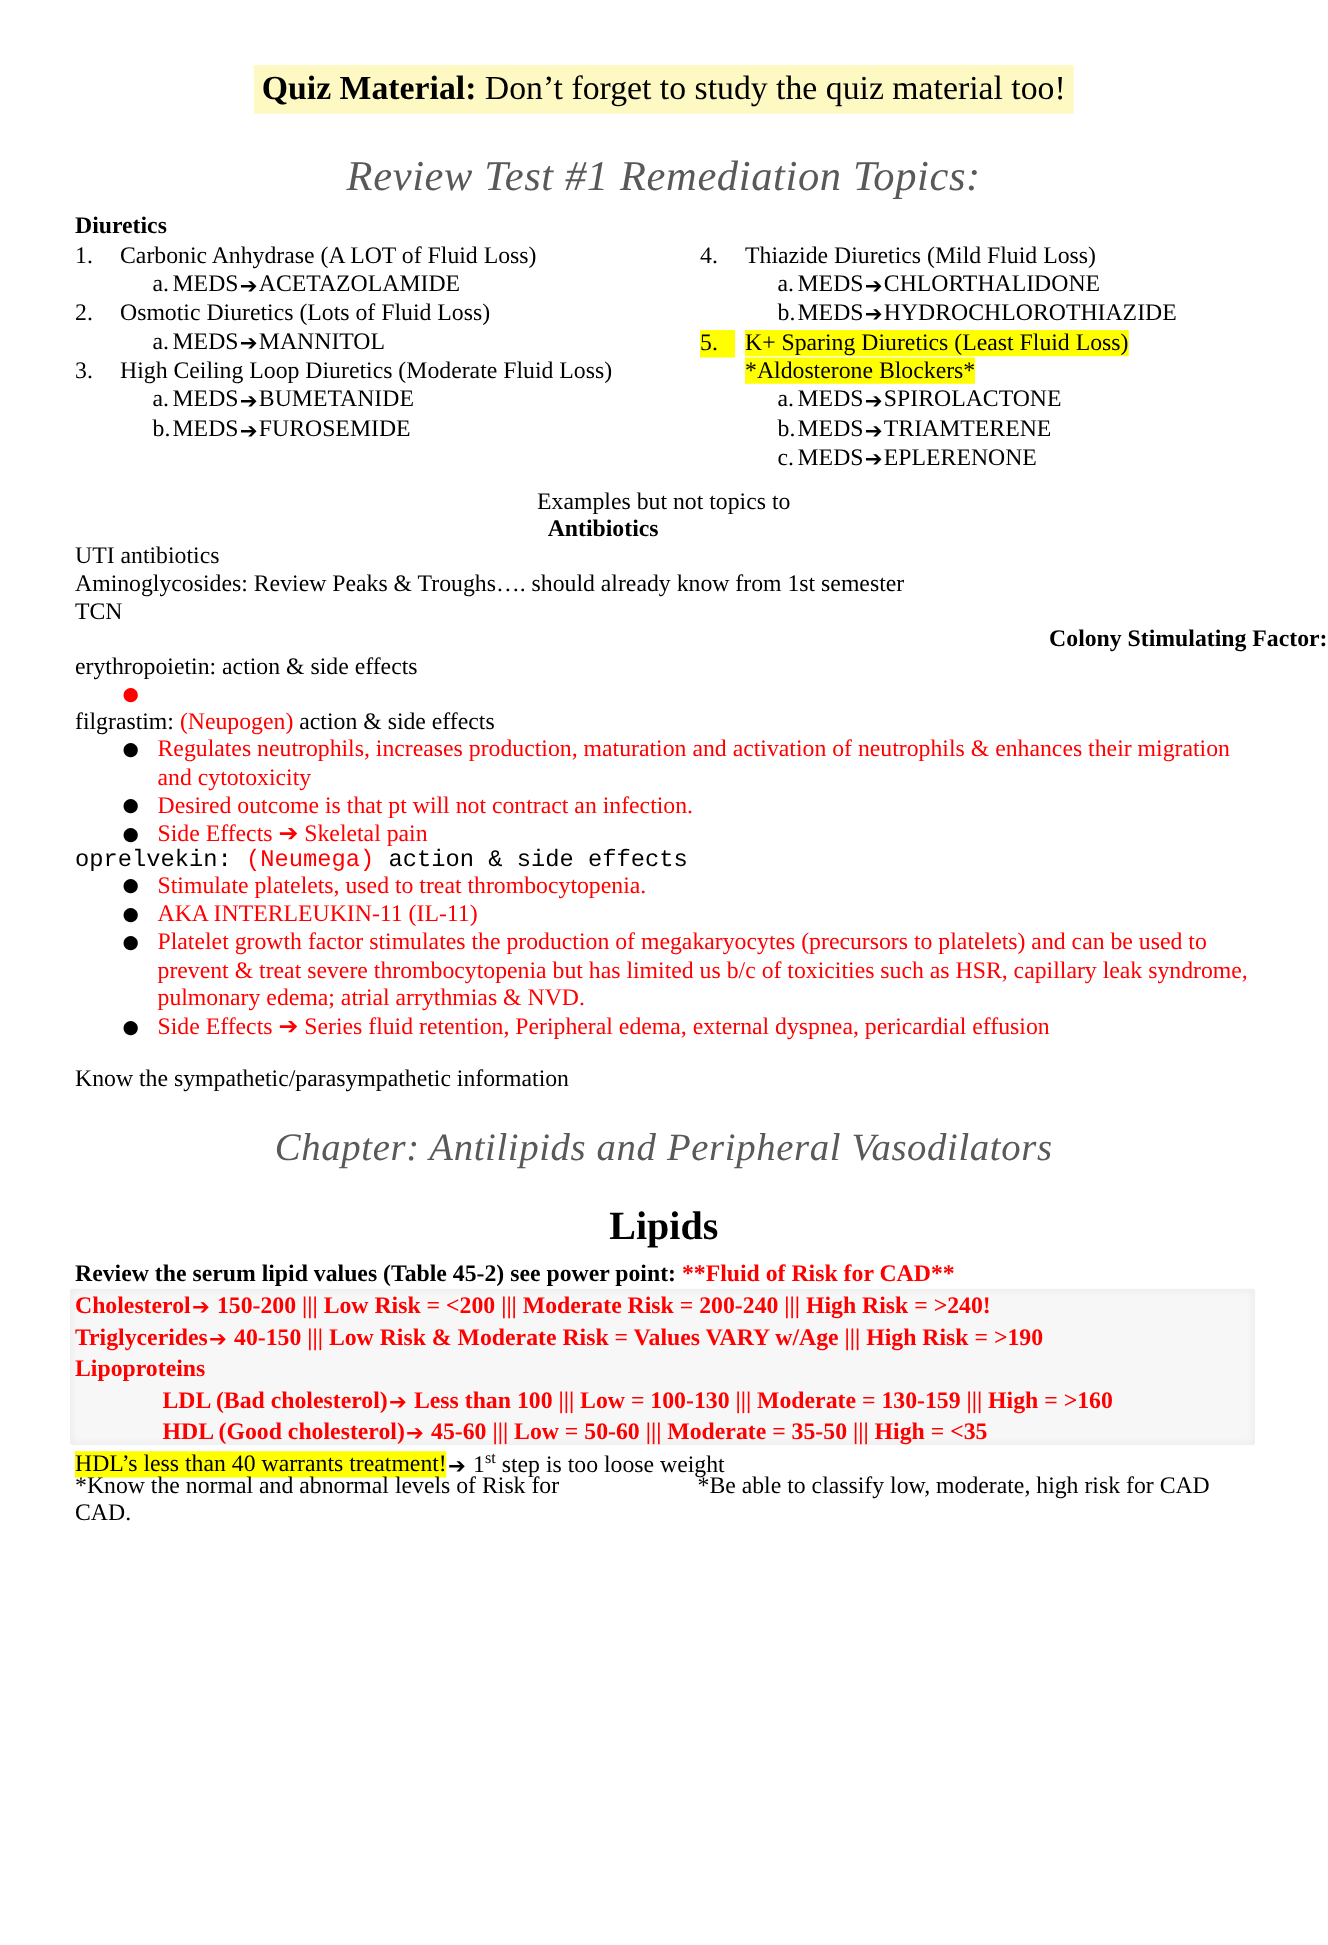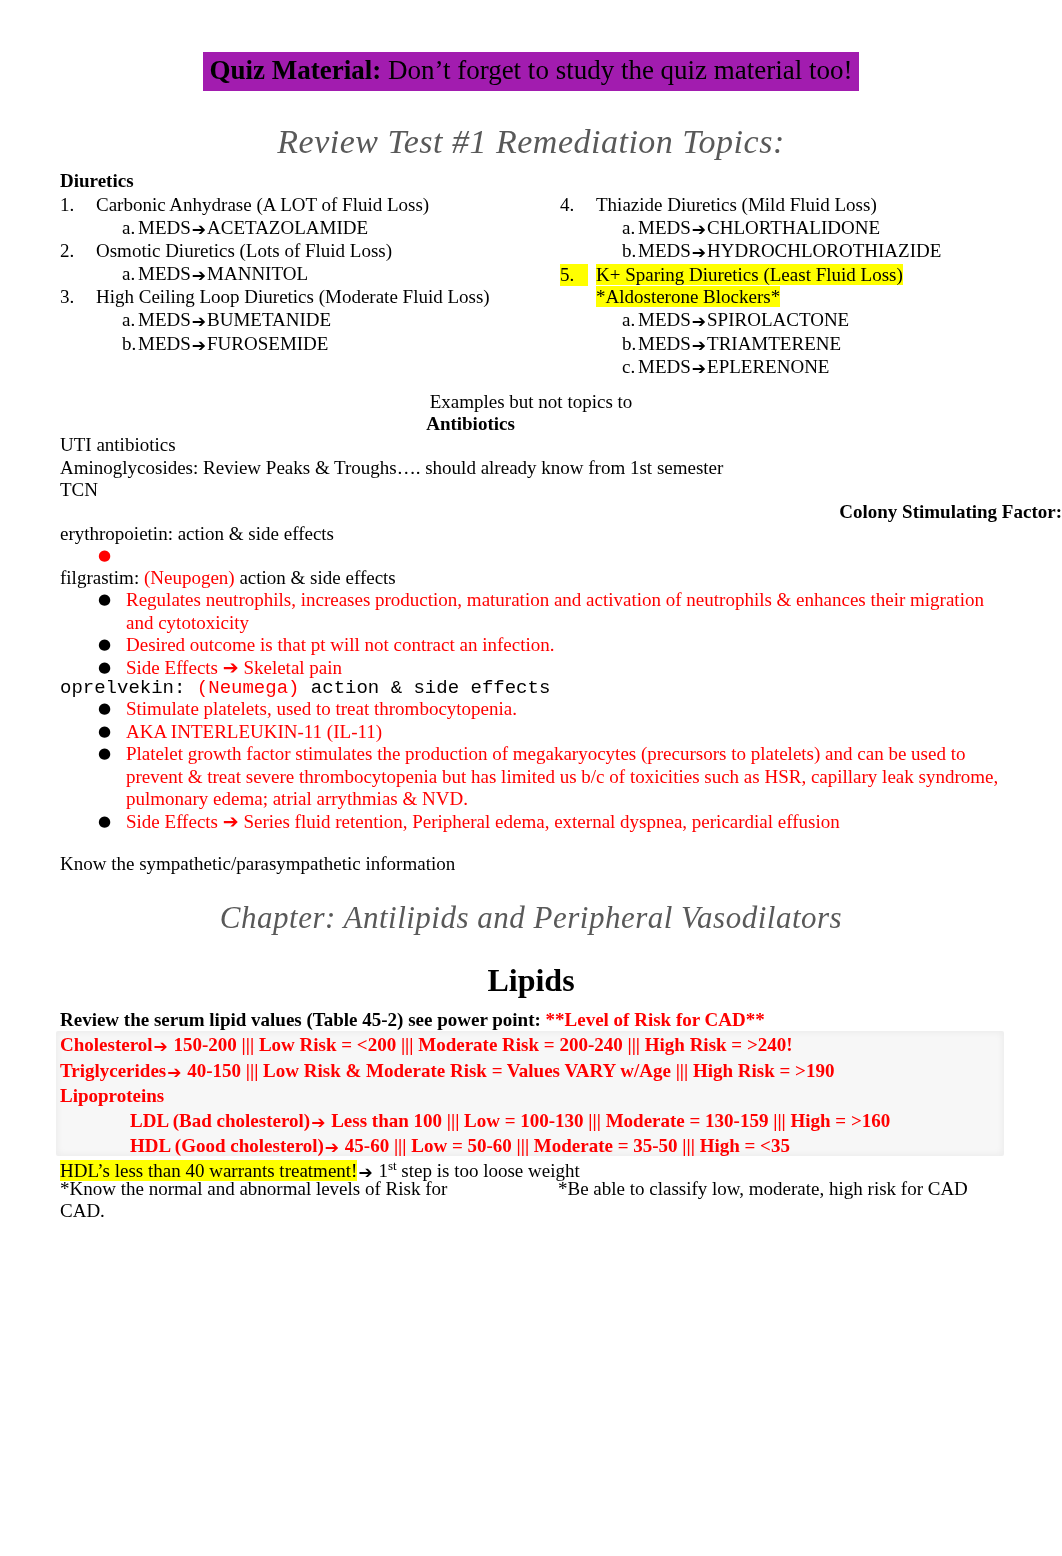--- a/index.html
+++ b/index.html
@@ -25,21 +25,21 @@
 
   
   .quiz-banner-wrap {
     position: absolute;
     left: 0; top: 52px;
     width: 1062px;
     text-align: center;
   }
   .quiz-banner {
     display: inline-block;
-    background: #a21caf;
+    background: #fef9c3;
     font-size: 27px;
     line-height: 1.25;
     padding: 2px 6px 3px 6px;
     white-space: nowrap;
   }
   .quiz-banner .lead { font-weight: bold; }
 
   
   .gray-heading {
     position: absolute;
@@ -86,21 +86,21 @@
   #dcol-left { left: 60px; top: 194px; width: 480px; }
   #dcol-right { left: 560px; top: 194px; width: 470px; }
 
   .lvl1 { position: relative; padding-left: 36px; }
   .lvl1 > .marker { position: absolute; left: 0; top: 0; width: 28px; }
   .lvl2 { position: relative; padding-left: 78px; }
   .lvl2 > .marker { position: absolute; left: 62px; top: 0; }
 
   
   #examples-line { left: 0; top: 391px; width: 1062px; text-align: center; }
-  #antibiotics-line { left: 0; top: 413px; width: 941px; text-align: center; font-weight: bold; }
+  #antibiotics-line { left: 12px; top: 413px; width: 941px; text-align: center; font-weight: bold; }
   #csf-line { left: 0; top: 501px; width: 1062px; text-align: right; font-weight: bold; }
 
   #abx-lines { left: 60px; top: 434px; width: 940px; }
   #epo-line { left: 60px; top: 523px; width: 940px; }
 
   
   .bullets { position: absolute; font-size: 19px; line-height: 22.5px; }
   .bullet-row { position: relative; padding-left: 66px; margin: 0; }
   .bullet-row > .dot {
     position: absolute;
@@ -212,21 +212,21 @@
     <div class="bullet-row"><span class="dot" style="color:#000">●</span><span>AKA INTERLEUKIN-11 (IL-11)</span></div>
     <div class="bullet-row"><span class="dot" style="color:#000">●</span><span>Platelet growth factor stimulates the production of megakaryocytes (precursors to platelets) and can be used to prevent &amp; treat severe thrombocytopenia but has limited us b/c of toxicities such as HSR, capillary leak syndrome, pulmonary edema; atrial arrythmias &amp; NVD.</span></div>
     <div class="bullet-row"><span class="dot" style="color:#000">●</span><span>Side Effects ➔ Series fluid retention, Peripheral edema, external dyspnea, pericardial effusion</span></div>
   </div>
 
   <div class="tx" id="know-symp">Know the sympathetic/parasympathetic information</div>
 
   <div class="gray-heading" id="chapter-heading">Chapter: Antilipids and Peripheral Vasodilators</div>
   <div id="lipids-heading">Lipids</div>
 
-  <div class="tx" id="lipid-intro"><span>Review the serum lipid values (Table 45-2) see power point: </span><span class="red">**Level of Risk for CAD**</span></div>
+  <div class="tx" id="lipid-intro"><span>Review the serum lipid values (Table 45-2) see power point: </span><span class="red">**Fluid of Risk for CAD**</span></div>
 
   <div class="shadebox"></div>
 
   <div class="tx red" id="lipid-values">
     <div class="row"><span>Cholesterol</span><span class="arrow">➔</span><span> 150-200  |||  Low Risk = &lt;200  |||  Moderate Risk = 200-240  |||  High Risk = &gt;240!</span></div>
     <div class="row"><span>Triglycerides</span><span class="arrow">➔</span><span> 40-150  |||  Low Risk &amp; Moderate Risk = Values VARY w/Age  |||  High Risk = &gt;190</span></div>
     <div class="row"><span>Lipoproteins</span></div>
     <div class="row indent"><span>LDL (Bad cholesterol)</span><span class="arrow">➔</span><span> Less than 100 ||| Low = 100-130 ||| Moderate = 130-159 ||| High = &gt;160</span></div>
     <div class="row indent"><span>HDL (Good cholesterol)</span><span class="arrow">➔</span><span> 45-60 ||| Low = 50-60 ||| Moderate = 35-50 |||  High = &lt;35</span></div>
   </div>

